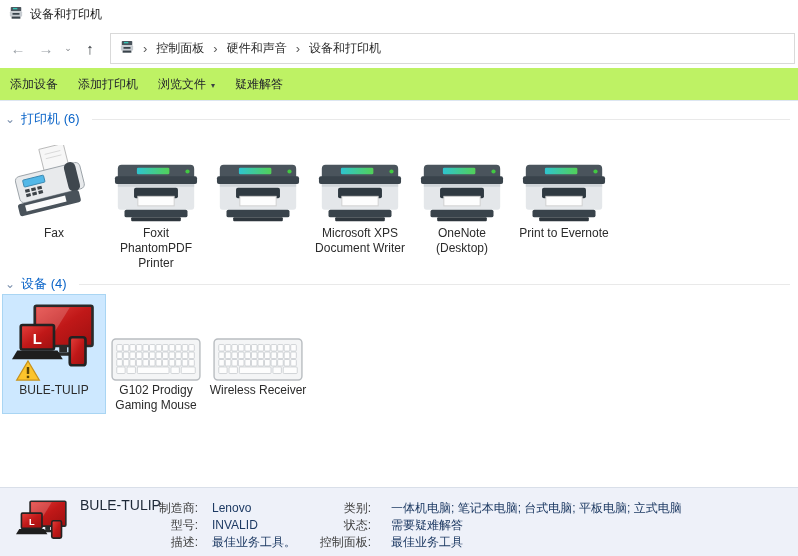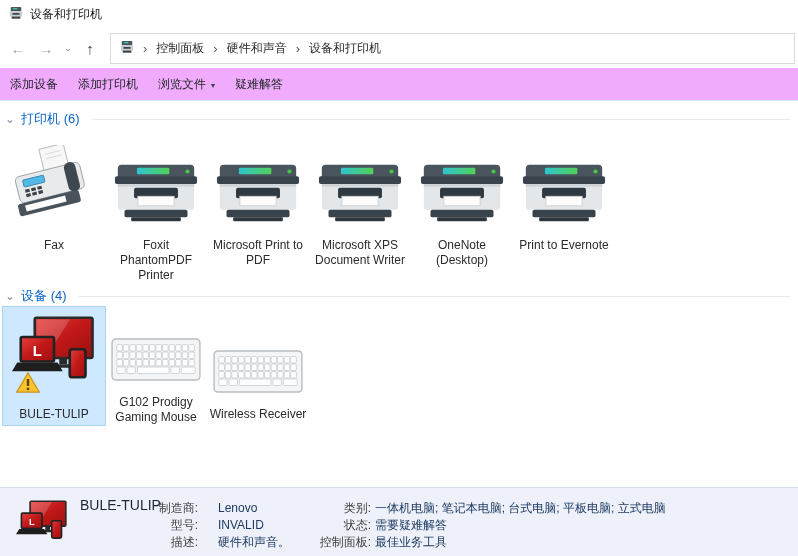--- a/index.html
+++ b/index.html
@@ -13,57 +13,57 @@
   .navbar{height:40px;display:flex;align-items:center}
   .nav-btns{display:flex;align-items:center;padding-left:4px}
   .nav-btn{width:28px;text-align:center;font-size:15px;color:#9aa0a6;cursor:default}
   .nav-caret{width:16px;text-align:center;font-size:9px;color:#85888c}
   .nav-btn.up{color:#3b4045}
   .addressbar{flex:1;height:31px;border:1px solid #d9d9d9;background:#fff;display:flex;
     align-items:center;gap:7px;padding:0 9px;margin-left:6px;margin-right:3px;font-size:12px;color:#2b2b2b}
   .crumb-sep{color:#5a5a5a;font-size:13px;padding:0 2px}
 
   
-  .toolbar{height:33px;background:#f0abfc;border-bottom:1px solid #dde6f1;display:flex;
+  .toolbar{height:33px;background:#bef264;border-bottom:1px solid #dde6f1;display:flex;
     align-items:center;font-size:12px;color:#23262b}
   .tool-item{padding:0 10px;height:100%;display:flex;align-items:center;gap:5px;cursor:default}
   .tool-caret{font-size:8px;color:#3b3f44;margin-top:2px}
 
   
   .section-header{display:flex;align-items:center;gap:6px;margin:9px 8px 0 5px;font-size:13px;color:#0a64c8}
   .section-header.second{margin-top:4px}
   .chev{font-size:12px;color:#7e93b0;line-height:10px}
   .section-rule{flex:1;height:1px;background:#e9e9e9;margin-left:6px}
 
   
   .tiles{display:flex;margin-left:3px}
   .printer-tiles{margin-top:6px}
   .device-tiles{margin-top:2px}
   .tile{width:102px;display:flex;flex-direction:column;align-items:center;padding-top:4px}
   .device-tiles .tile{height:118px}
   .tile-icon{height:88px;display:flex;align-items:flex-end;justify-content:center;position:relative;padding-bottom:2px}
   .device-tiles .tile-icon{height:84px}
-  .tile-label{margin-top:12px;font-size:12px;line-height:15px;text-align:center;color:#2b2b2b;max-width:97px}
+  .tile-label{margin-top:0;font-size:12px;line-height:15px;text-align:center;color:#2b2b2b;max-width:97px}
   .tile.selected{background:#cde8ff;outline:1px solid #a9d5f3}
   .warn-badge{position:absolute;left:3px;bottom:-3px}
 
   
   .details{position:absolute;left:0;bottom:0;width:798px;height:69px;background:#eef1f9;border-top:1px solid #d9dfe9}
   .details-icon{position:absolute;left:16px;top:12px}
   .details-icon svg{width:52px;height:48px}
   .d-title{position:absolute;left:80px;top:9px;font-size:14px;color:#1c2736}
   .fgroup{position:absolute;top:12px;font-size:12px;line-height:17px;white-space:nowrap}
   .fg1{left:110px}
   .fg2{left:285px}
   .flabel{display:inline-block;text-align:right;color:#404040}
   .fg1 .flabel{width:88px}
   .fg2 .flabel{width:86px}
   .fvalue{color:#1d3a63}
-  .fg1 .fvalue{margin-left:20px}
-  .fg2 .fvalue{margin-left:4px}
+  .fg1 .fvalue{margin-left:14px}
+  .fg2 .fvalue{margin-left:20px}
 </style>
 </head>
 <body>
 
 <div class="titlebar">
   <span><svg viewBox="0 0 16 16" width="14" height="14">
         <rect x="2" y="1" width="12" height="5" rx="1" fill="#4a545c"></rect>
         <rect x="4.5" y="2.2" width="5" height="1.6" fill="#35c6b5"></rect>
         <rect x="1" y="6" width="14" height="6" rx="1" fill="#c7ccd1"></rect>
         <rect x="4" y="8" width="8" height="2" fill="#39434b"></rect>
@@ -182,21 +182,20 @@
           <rect x="26" y="7" width="34" height="7" rx="1.5" fill="url(#scr)"></rect>
           <circle cx="79" cy="11" r="2.2" fill="#42c942"></circle>
           <path d="M6 24 h80 v24 a3 3 0 0 1 -3 3 h-74 a3 3 0 0 1 -3 -3 z" fill="#e4e7ea"></path>
           <path d="M6 24 h80 v3 h-80 z" fill="#cfd4d8"></path>
           <rect x="23" y="28" width="46" height="11" rx="2" fill="#2f3941"></rect>
           <rect x="27" y="37" width="38" height="10" fill="#fdfdfd" stroke="#cfcfcf" stroke-width="1"></rect>
           <rect x="13" y="51" width="66" height="8" rx="2" fill="#39434b"></rect>
           <rect x="20" y="59" width="52" height="4" rx="1" fill="#2e363d"></rect>
         </svg>
       </div>
-    <div class="tile-label">Microsoft Print to PDF</div>
   </div>
 
   <div class="tile">
     <div class="tile-icon">
         <svg viewBox="0 0 92 66" width="88" height="63">
           <defs>
             <linearGradient id="scr" x1="0" y1="0" x2="1" y2="0">
               <stop offset="0" stop-color="#2fc4cf"></stop>
               <stop offset="1" stop-color="#52d058"></stop>
             </linearGradient>
@@ -420,20 +419,20 @@
         <rect x="44" y="55" width="30" height="4" rx="1" fill="#2a2a2a"></rect>
         <rect x="10" y="24" width="38" height="28" rx="2" fill="url(#redg)" stroke="#222" stroke-width="3"></rect>
         <text x="29" y="46" font-size="17" font-weight="bold" fill="#fff" text-anchor="middle" font-family="Liberation Sans, sans-serif">L</text>
         <path d="M6 53 L52 53 L58 63 L0 63 Z" fill="#1e1e1e"></path>
         <rect x="66" y="38" width="18" height="32" rx="3" fill="url(#redg)" stroke="#222" stroke-width="3"></rect>
       </svg></span>
   <span class="d-title">BULE-TULIP</span>
   <div class="fgroup fg1">
     <div><span class="flabel">制造商:</span><span class="fvalue">Lenovo</span></div>
     <div><span class="flabel">型号:</span><span class="fvalue">INVALID</span></div>
-    <div><span class="flabel">描述:</span><span class="fvalue">硬件和声音。</span></div>
+    <div><span class="flabel">描述:</span><span class="fvalue">最佳业务工具。</span></div>
   </div>
   <div class="fgroup fg2">
     <div><span class="flabel">类别:</span><span class="fvalue">一体机电脑; 笔记本电脑; 台式电脑; 平板电脑; 立式电脑</span></div>
     <div><span class="flabel">状态:</span><span class="fvalue">需要疑难解答</span></div>
     <div><span class="flabel">控制面板:</span><span class="fvalue">最佳业务工具</span></div>
   </div>
 </div>
 
 </body></html>

